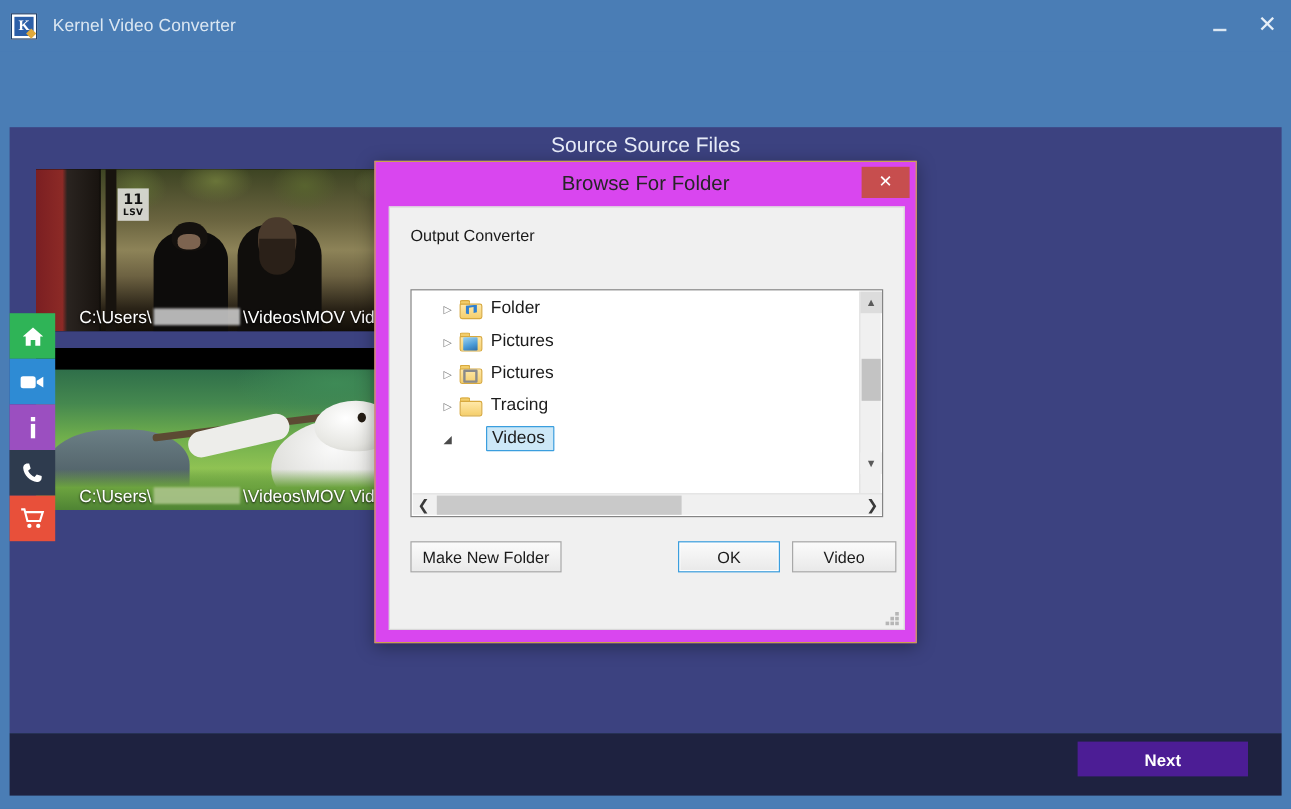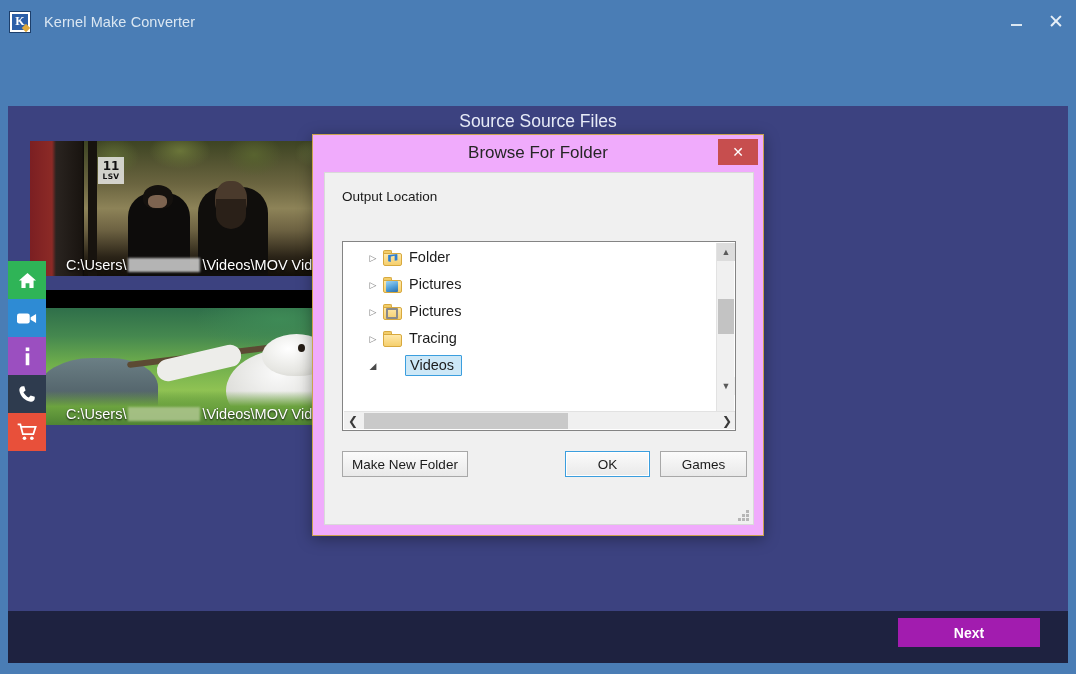--- a/index.html
+++ b/index.html
@@ -272,32 +272,32 @@
 
   
   .bottombar {
     position: absolute; left: 8px; top: 611px;
     width: 1060px; height: 52px;
     background: #1e2240;
   }
   .next-btn {
     position: absolute; right: 28px; top: 7px;
     width: 142px; height: 29px;
-    background: #a21caf;
+    background: #4c1d95;
     color: #ffffff;
     font-size: 14px; font-weight: bold;
     display: flex; align-items: center; justify-content: center;
     cursor: pointer;
   }
 
   
   .dialog {
     position: absolute; left: 312px; top: 134px;
     width: 452px; height: 402px;
-    background: #f0abfc;
+    background: #d946ef;
     border: 1px solid #c9a24d;
     box-shadow: 0 3px 14px rgba(0,0,0,.35);
     z-index: 20;
   }
   .dlg-title {
     position: absolute; left: 0; top: 0;
     width: 100%; height: 36px;
     display: flex; align-items: center; justify-content: center;
     color: #262626;
     font-size: 17px;
@@ -459,21 +459,21 @@
 </head>
 <body>
 
 <div id="app">
 
   <div class="titlebar">
     <div class="app-icon">
       <div class="k-square">K</div>
       <div class="k-pen"></div>
     </div>
-    <div class="titlebar-text">Kernel Make Converter</div>
+    <div class="titlebar-text">Kernel Video Converter</div>
     <div class="win-controls">
       <div class="win-btn">
           <span class="minus"></span>
         </div>
       <div class="win-btn">
           <span class="xmark">✕</span>
         </div>
     </div>
   </div>
 
@@ -557,21 +557,21 @@
 
   <div class="bottombar">
     <div class="next-btn">Next</div>
   </div>
 
   <div class="dialog">
     <div class="dlg-title">Browse For Folder</div>
     <div class="dlg-close">✕</div>
 
     <div class="dlg-body">
-      <div class="dlg-label">Output Location</div>
+      <div class="dlg-label">Output Converter</div>
 
       <div class="tree-wrap">
         <div class="tree-view">
 
           <div class="tree-row">
             <span class="twisty">▷</span>
             <span class="folder-ico">
                 <i class="f-tab"></i>
                 <i class="f-base"></i>
                 <i class="f-overlay ov-music"></i>
@@ -627,21 +627,21 @@
         <div class="hscroll">
           <div class="hs-arrow">❮</div>
           <div class="hs-thumb"></div>
           <div class="hs-arrow hs-right">❯</div>
         </div>
       </div>
 
       <div class="dlg-buttons">
         <div class="btn btn-newfolder">Make New Folder</div>
         <div class="btn btn-ok">OK</div>
-        <div class="btn btn-cancel">Games</div>
+        <div class="btn btn-cancel">Video</div>
       </div>
 
       <div class="grip">
         <i style="right:0;bottom:0"></i>
           <i style="right:4px;bottom:0"></i>
           <i style="right:8px;bottom:0"></i>
         <i style="right:0;bottom:4px"></i>
           <i style="right:4px;bottom:4px"></i>
         <i style="right:0;bottom:8px"></i>
       </div>

